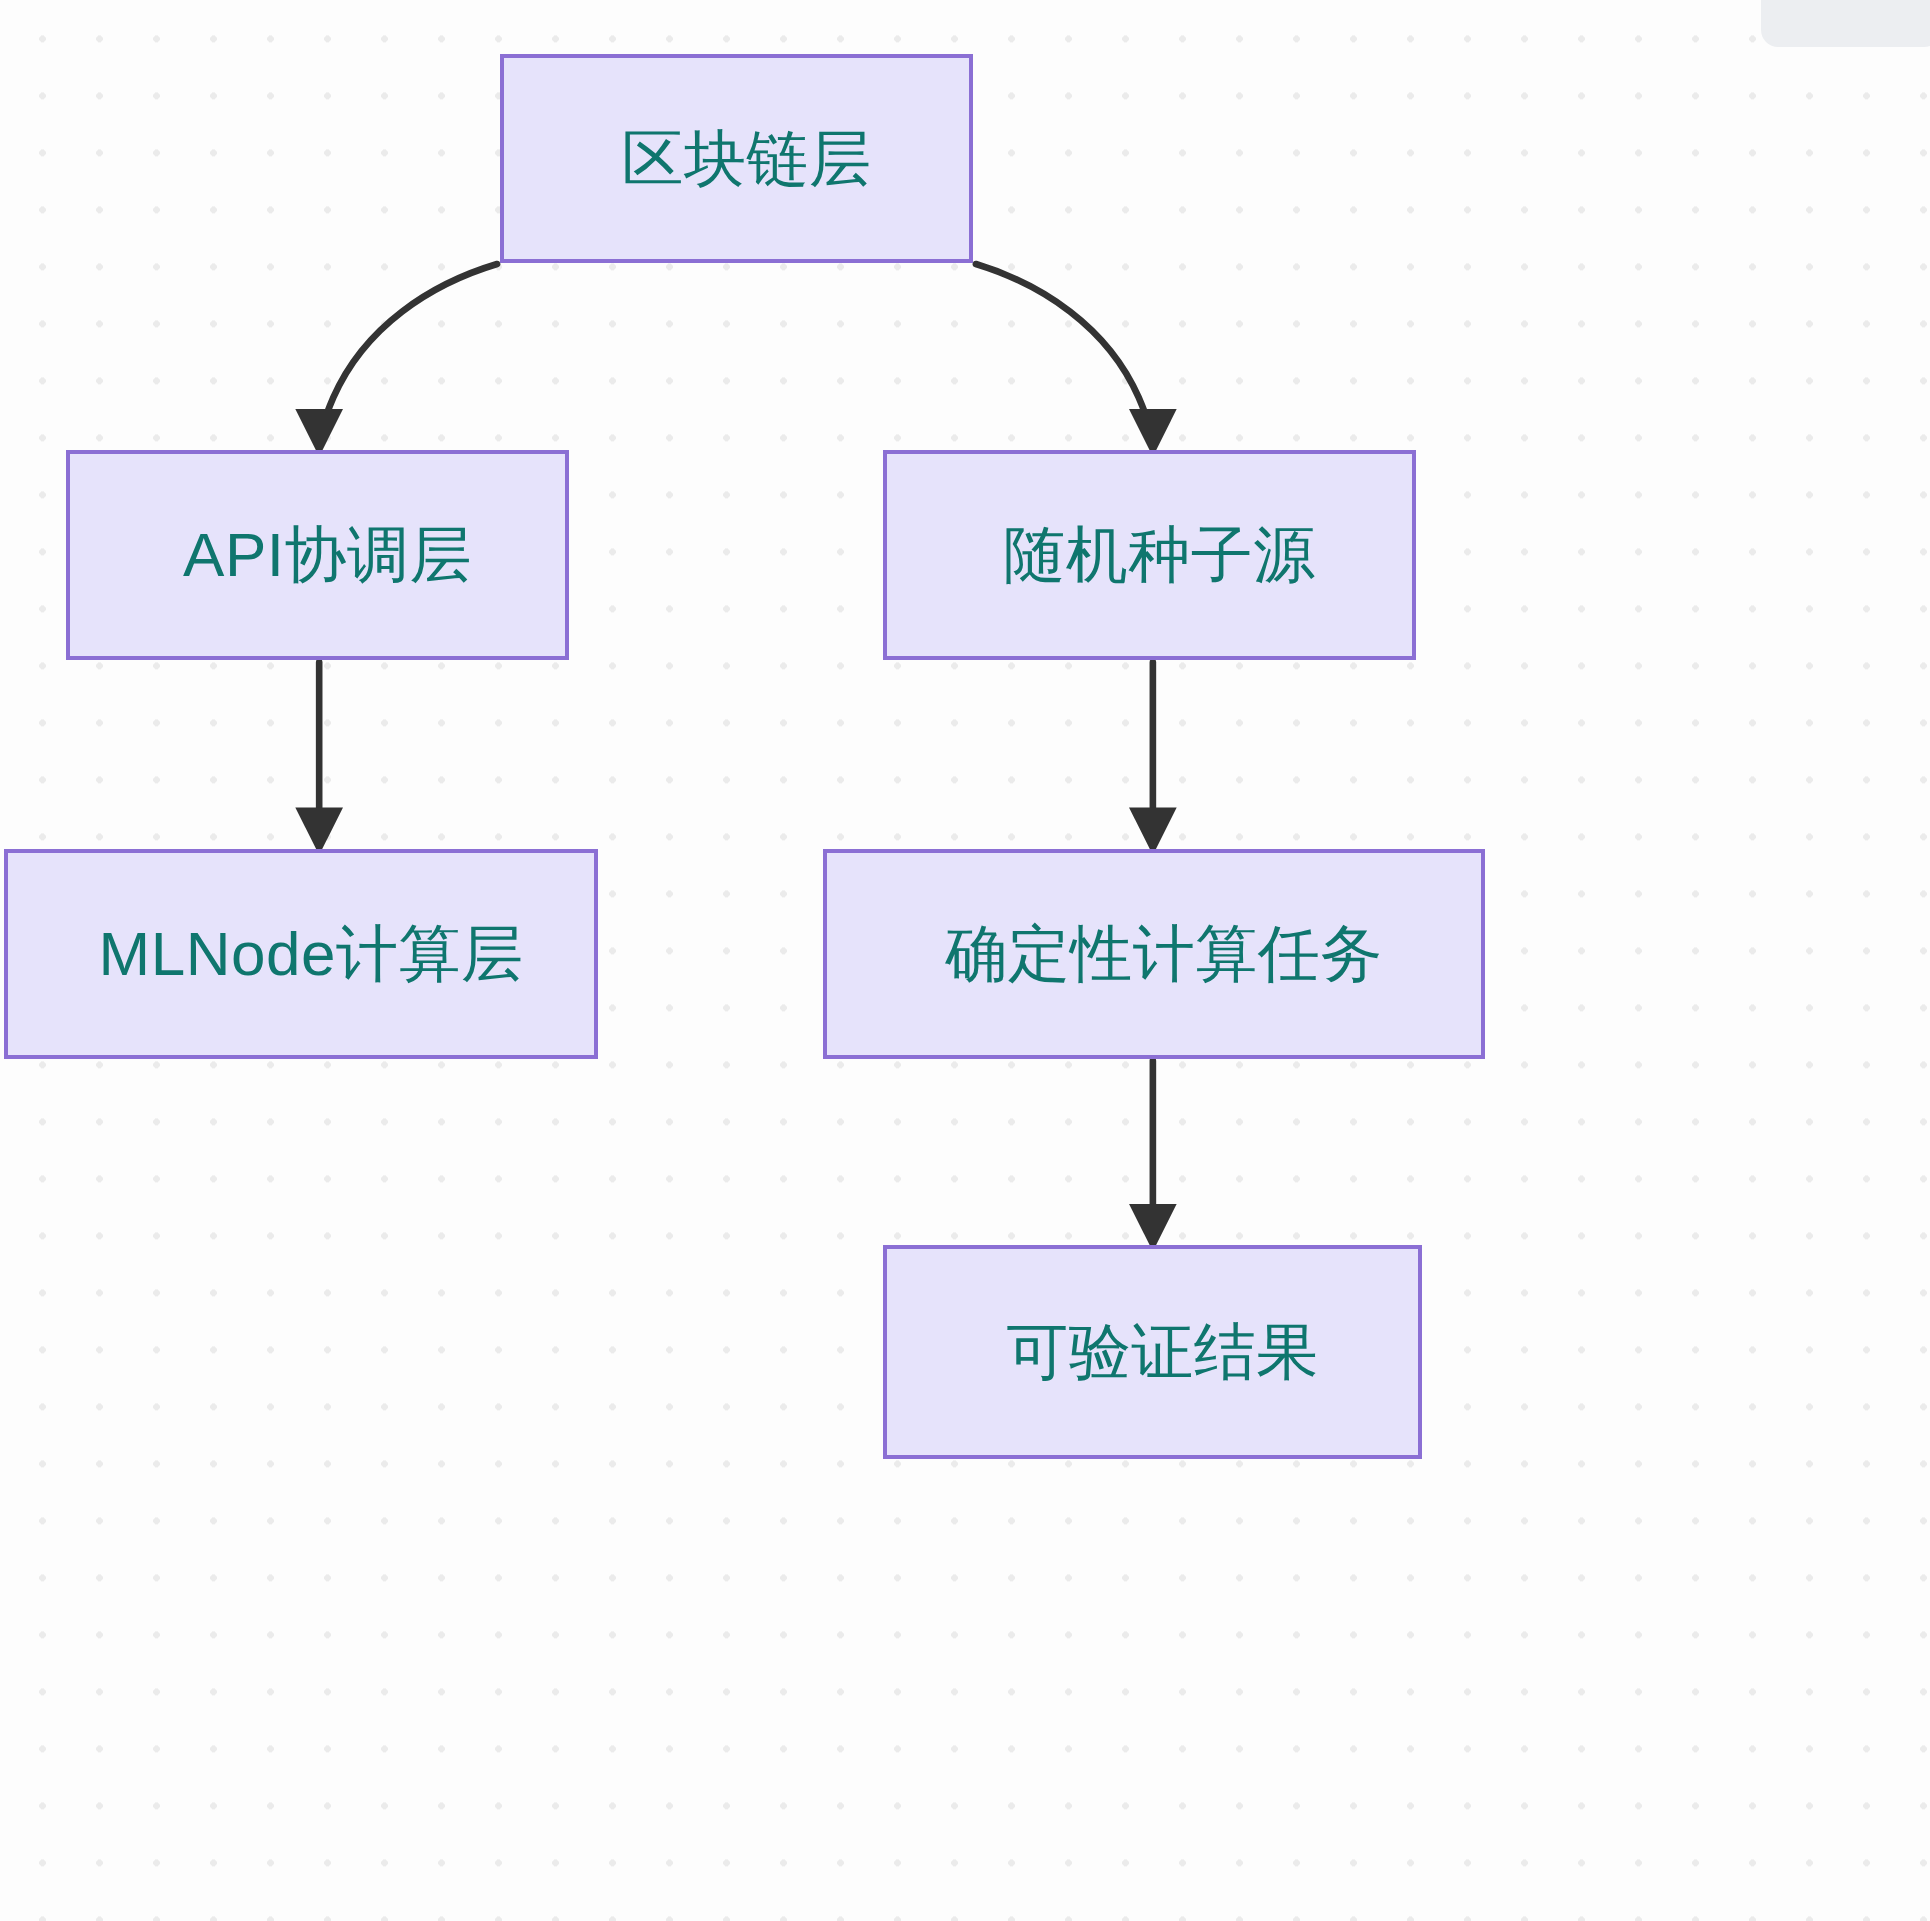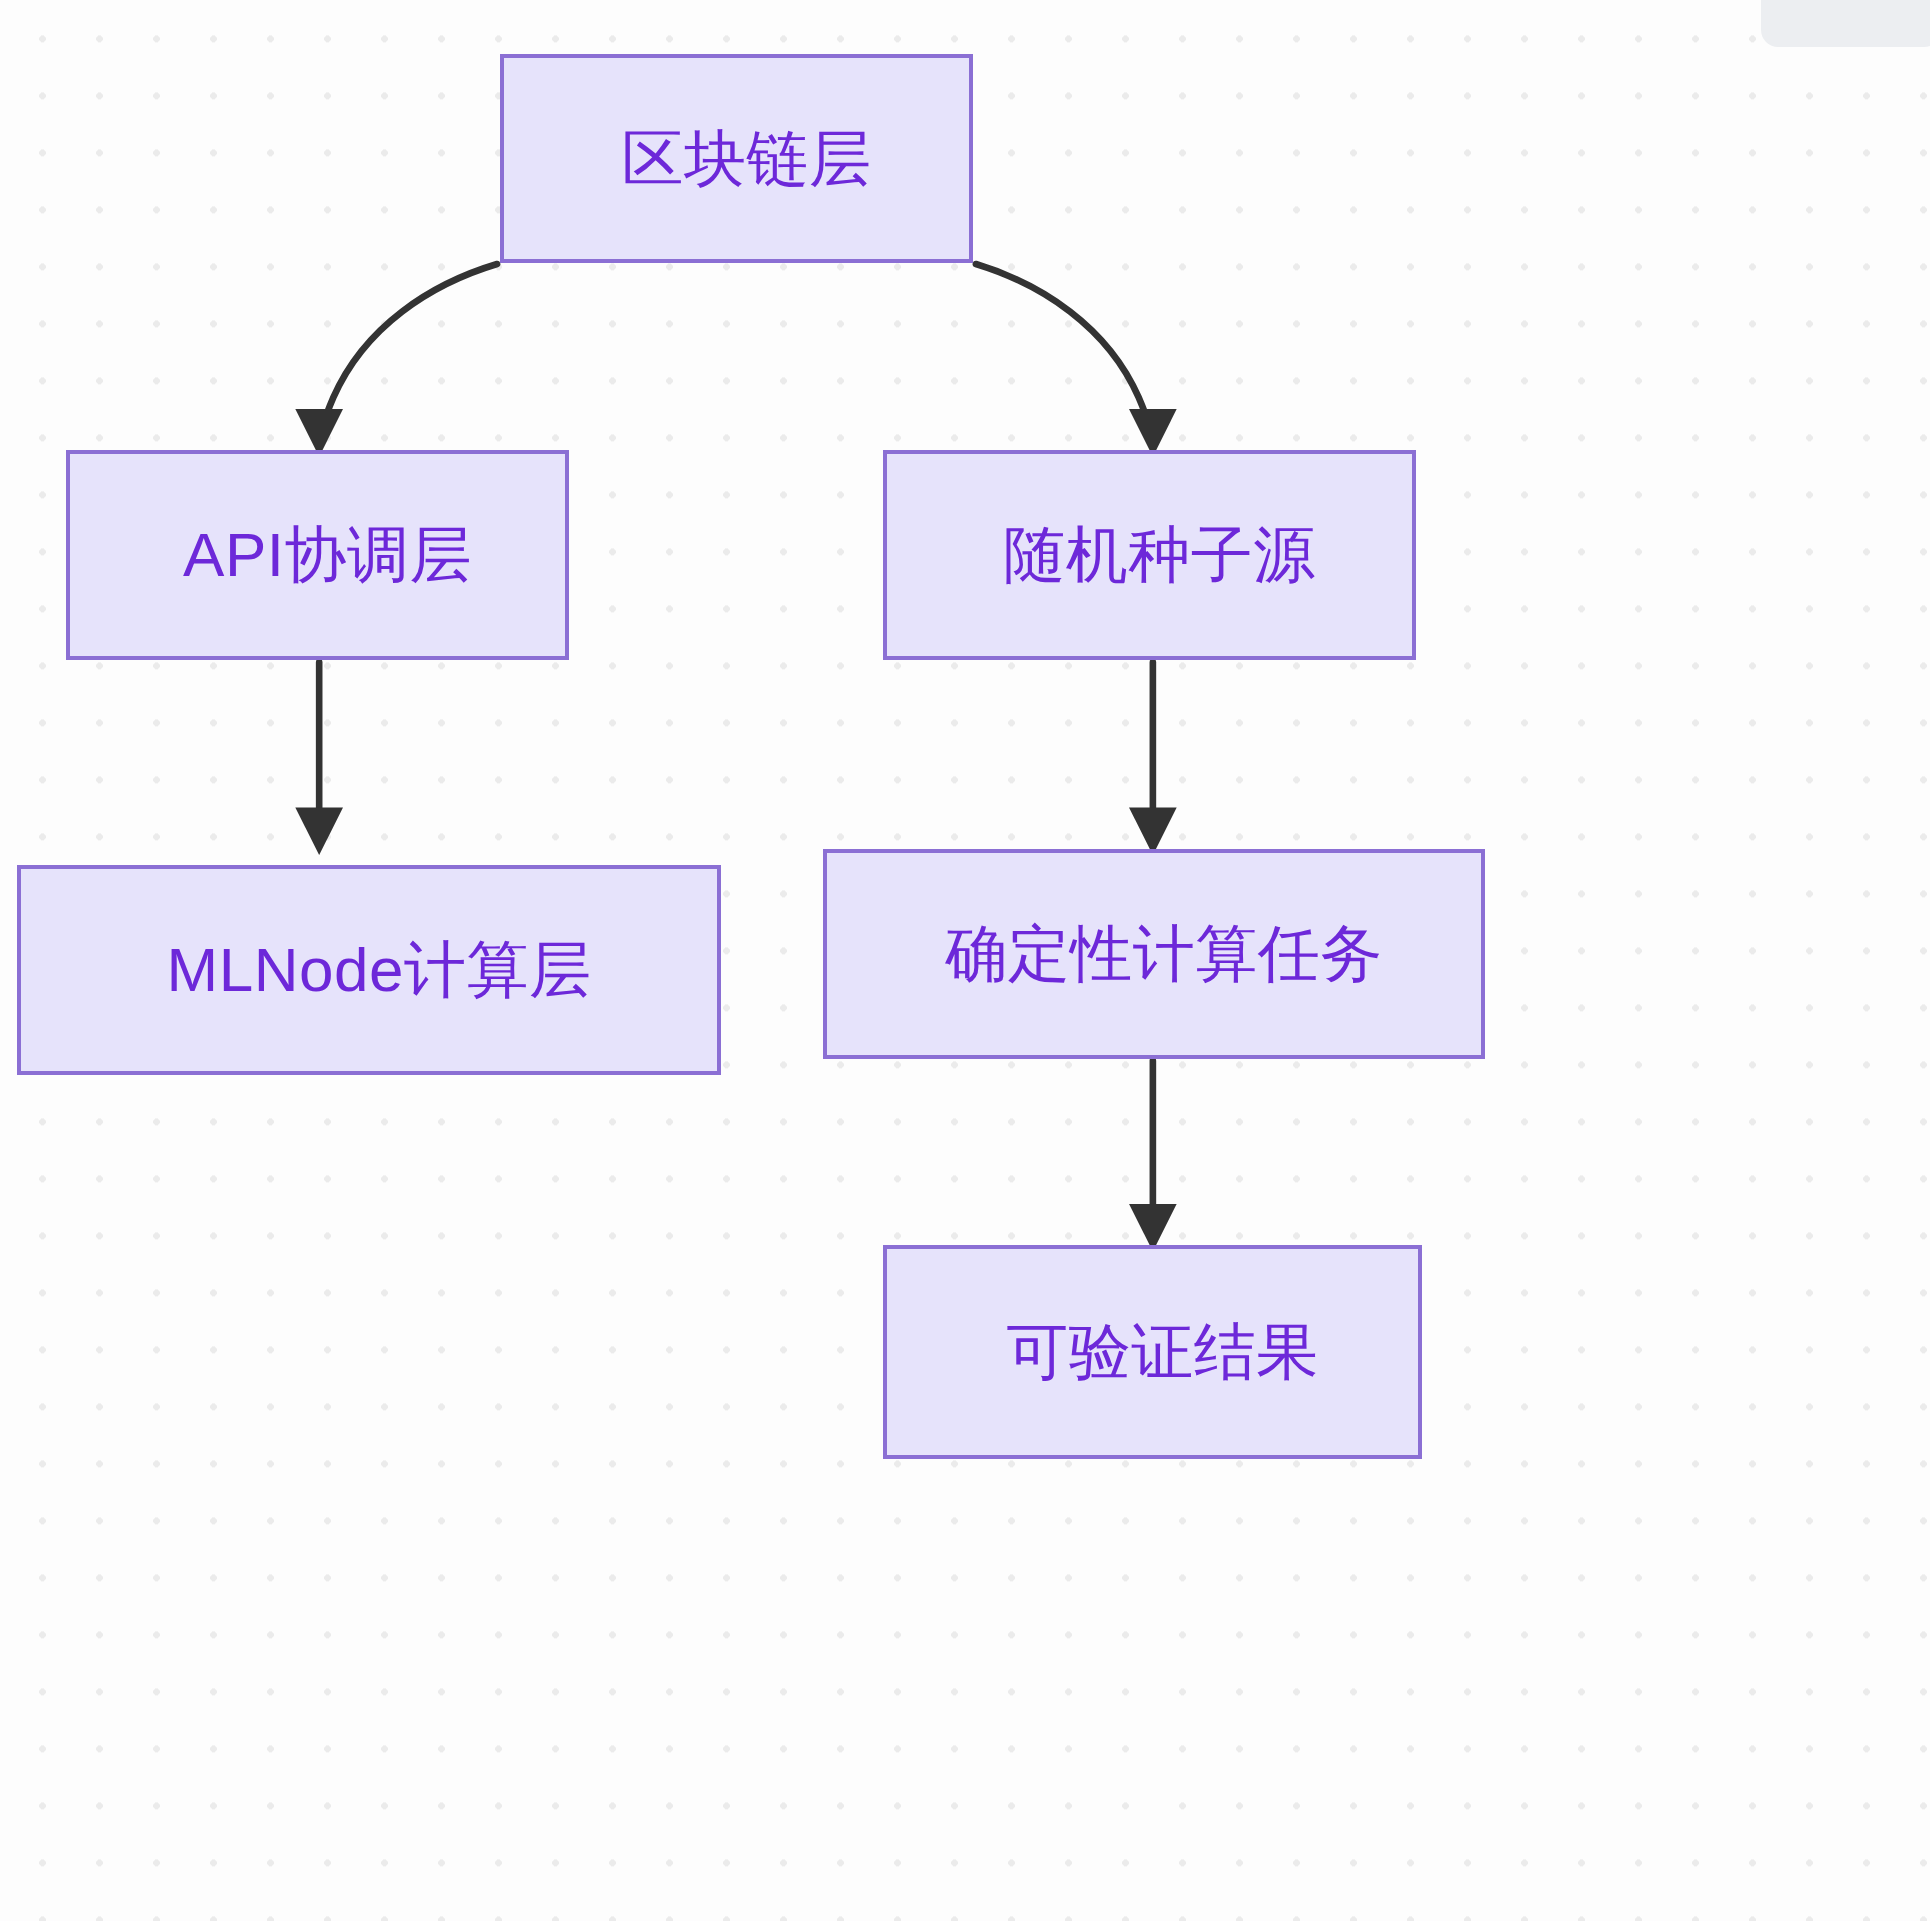--- a/index.html
+++ b/index.html
@@ -41,21 +41,21 @@
   }
 
   .node {
     position: absolute;
     box-sizing: border-box;
     background: #e6e3fb;
     border: 4.7px solid #8b6fd4;
     display: flex;
     align-items: center;
     justify-content: center;
-    color: #6d28d9;
+    color: #0f766e;
     font-size: 62px;
     line-height: 1;
     letter-spacing: 0.5px;
     white-space: nowrap;
     padding-left: 20px;
   }
 
   .node-label {
     display: block;
   }
@@ -91,21 +91,21 @@
   </div>
 
   <div class="node" style="left:66px; top:450px; width:503px; height:210px;">
     <span class="node-label">API协调层</span>
   </div>
 
   <div class="node" style="left:883px; top:450px; width:533px; height:210px;">
     <span class="node-label">随机种子源</span>
   </div>
 
-  <div class="node" style="left:17px; top:849px; width:704px; height:210px;margin-top:16px;">
+  <div class="node" style="left:4px; top:849px; width:594px; height:210px;">
     <span class="node-label">MLNode计算层</span>
   </div>
 
   <div class="node" style="left:823px; top:849px; width:662px; height:210px;justify-content:center;">
     <span class="node-label">确定性计算任务</span>
   </div>
 
   <div class="node" style="left:883px; top:1245px; width:539px; height:214px;">
     <span class="node-label">可验证结果</span>
   </div>

